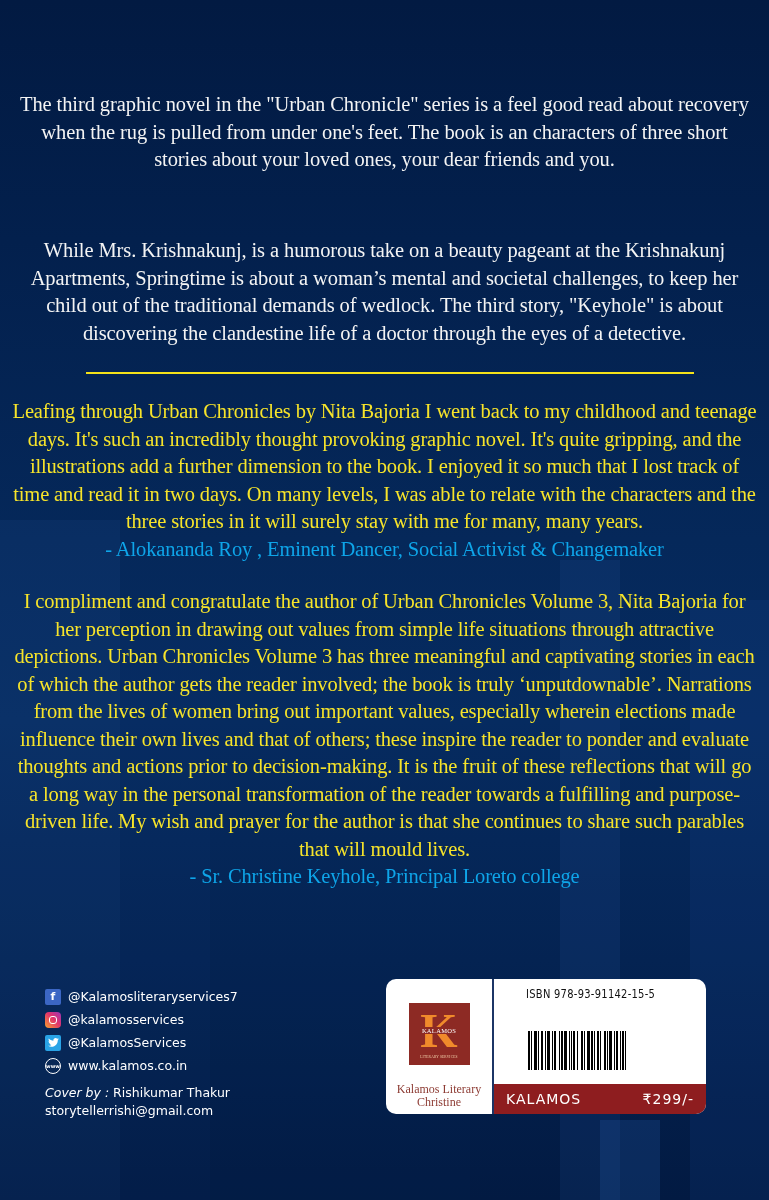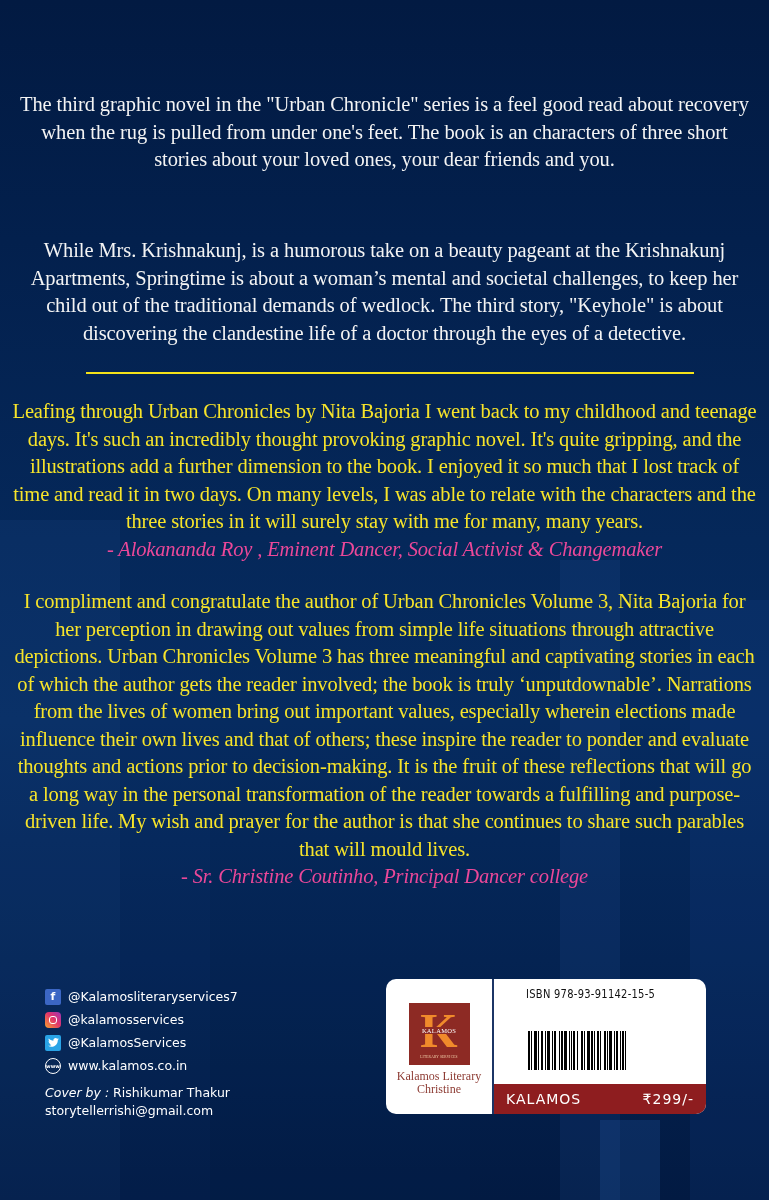--- a/index.html
+++ b/index.html
@@ -38,21 +38,21 @@
 
   .quote {
     position: absolute; left: 12px; width: 745px;
     text-align: center; color: #f7e42a;
     font-size: 20.5px; line-height: 27.5px;
     letter-spacing: -0.15px;
   }
   .quote.q1 { top: 398px; }
   .quote.q2 { top: 588px; }
   .attrib {
-    display: block; color: #ec4899; font-style: italic;
+    display: block; color: #0ea5e9; 
   }
 
   .social {
     position: absolute; left: 45px; top: 985px; color: #ffffff;
     font-family: "DejaVu Sans", sans-serif; font-size: 12.5px;
   }
   .social-item { display: flex; align-items: center; height: 23px; }
   .soc-icon {
     width: 16px; height: 16px; border-radius: 2px; margin-right: 7px;
     display: inline-flex; align-items: center; justify-content: center;
@@ -87,21 +87,21 @@
   .pub-logo .kname {
     position: absolute; top: 24px; left: 0; right: 0; text-align: center;
     font-size: 6.5px; color: #fff; background: #8d2a24; margin: 0 6px; letter-spacing: 0.3px;
     font-family: "Liberation Serif", serif;
   }
   .pub-logo .ksub {
     font-size: 3.5px; color: #f6d7b0; letter-spacing: 0.2px; margin-top: 2px;
     font-family: "Liberation Serif", serif;
   }
   .pub-name {
-    margin-top: 5px; color: #8d3b33; font-size: 12px; line-height: 12.5px; text-align: center;
+    margin-top: 18px; color: #8d3b33; font-size: 12px; line-height: 12.5px; text-align: center;
     font-family: "Liberation Serif", serif;
   }
   .barcode-panel { flex: 1; display: flex; flex-direction: column; position: relative; gap: 28px; }
   .isbn-text {
     font-family: "DejaVu Sans Condensed", "DejaVu Sans", sans-serif; font-size: 12px;
     color: #111; margin: 8px 0 0 32px; letter-spacing: 0.3px; transform: scaleX(0.92); transform-origin: left;
   }
   .barcode {
     margin: 2px 0 0 34px; width: 134px; height: 62px;
     display: flex; align-items: stretch;
@@ -136,21 +136,21 @@
 
   <div class="divider"></div>
 
   <div class="quote q1">
     <span>Leafing through Urban Chronicles by Nita Bajoria I went back to my childhood and teenage days. It's such an incredibly thought provoking graphic novel. It's quite gripping, and the illustrations add a further dimension to the book. I enjoyed it so much that I lost track of time and read it in two days. On many levels, I was able to relate with the characters and the three stories in it will surely stay with me for many, many years.</span>
     <span class="attrib">- Alokananda Roy , Eminent Dancer, Social Activist &amp; Changemaker</span>
   </div>
 
   <div class="quote q2">
     <span>I compliment and congratulate the author of Urban Chronicles Volume 3, Nita Bajoria for her perception in drawing out values from simple life situations through attractive depictions. Urban Chronicles Volume 3 has three meaningful and captivating stories in each of which the author gets the reader involved; the book is truly ‘unputdownable’. Narrations from the lives of women bring out important values, especially wherein elections made influence their own lives and that of others; these inspire the reader to ponder and evaluate thoughts and actions prior to decision-making. It is the fruit of these reflections that will go a long way in the personal transformation of the reader towards a fulfilling and purpose-driven life. My wish and prayer for the author is that she continues to share such parables that will mould lives.</span>
-    <span class="attrib">- Sr. Christine Coutinho, Principal Dancer college</span>
+    <span class="attrib">- Sr. Christine Keyhole, Principal Loreto college</span>
   </div>
 
   <div class="social">
     <div class="social-item">
       <span class="soc-icon fb">f</span>
       <span>@Kalamosliteraryservices7</span>
     </div>
     <div class="social-item">
       <span class="soc-icon ig">
           <span></span>

